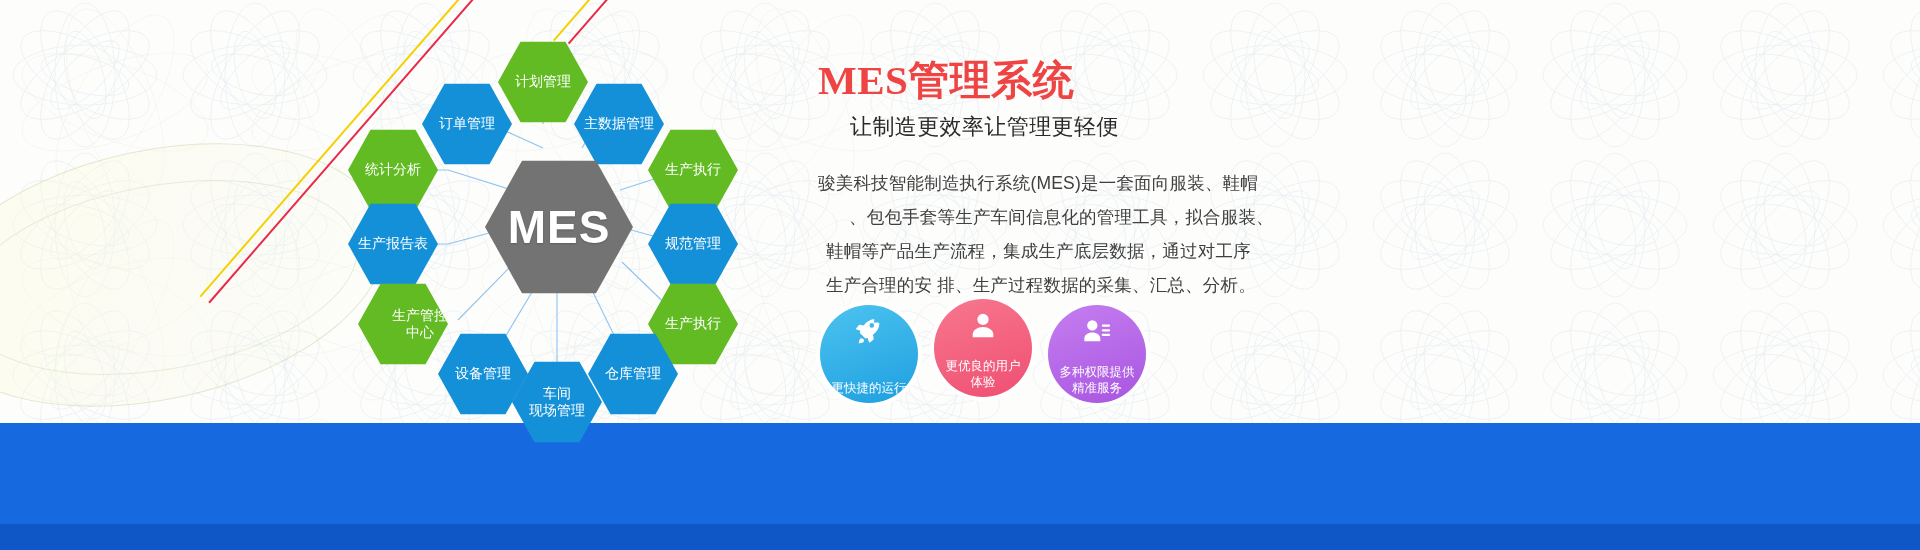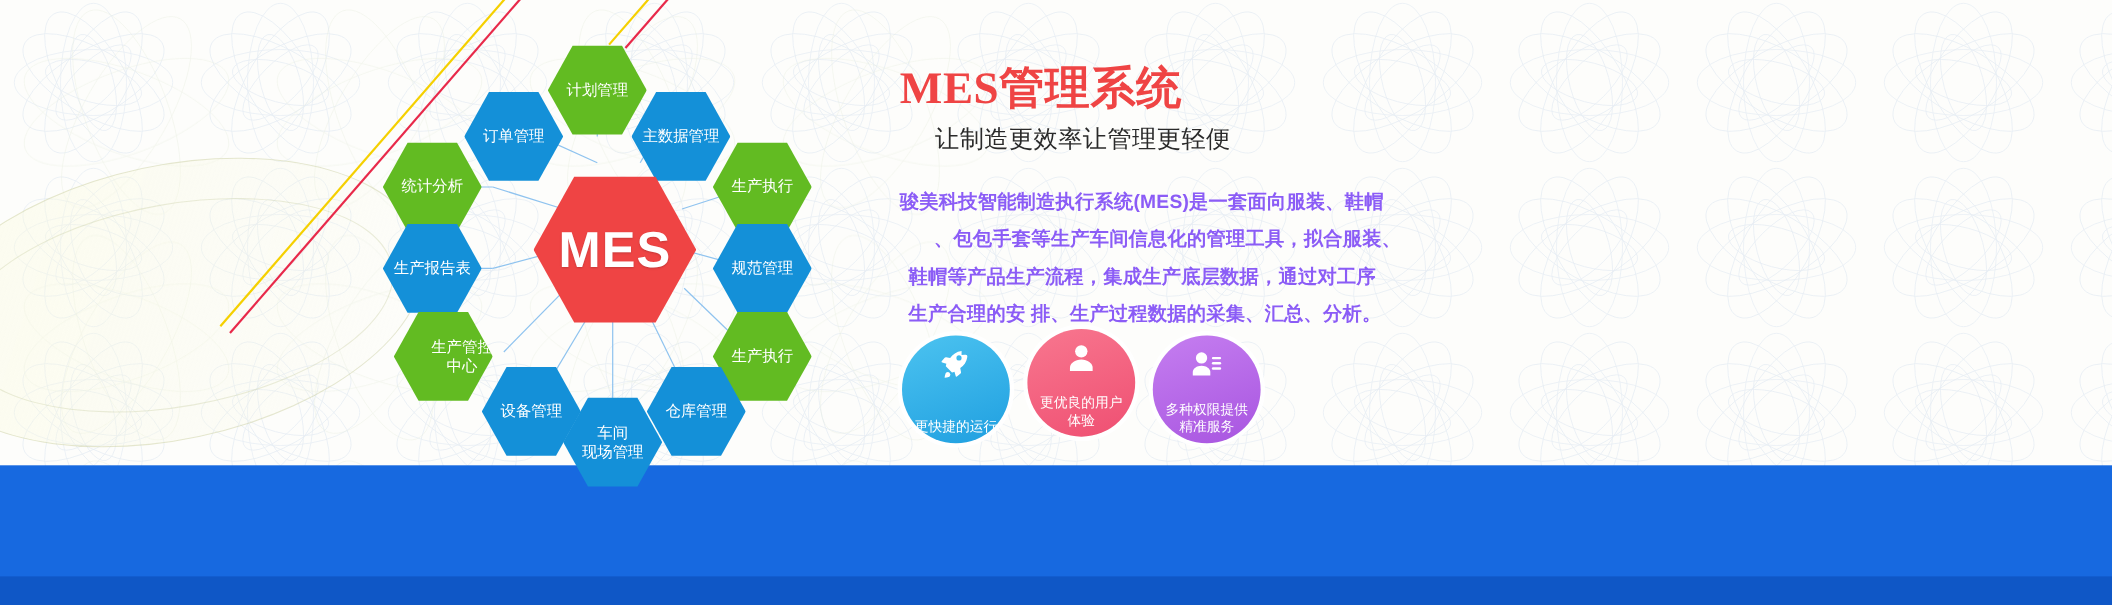--- a/index.html
+++ b/index.html
@@ -69,40 +69,40 @@
     display:flex; align-items:center; justify-content:center;
     text-align:center;
     color:#ffffff;
     line-height:1.22;
     clip-path:polygon(25% 2%, 75% 2%, 100% 50%, 75% 98%, 25% 98%, 0% 50%);
     -webkit-clip-path:polygon(25% 2%, 75% 2%, 100% 50%, 75% 98%, 25% 98%, 0% 50%);
     font-weight:normal;
   }
   .hex.green { background:#62bb22; }
   .hex.blue  { background:#1490d8; }
-  .hex.red   { background:#ef4444; }
+  .hex.red   { background:#737373; }
   .hex.small { width:90px; height:84px; font-size:14px; }
   .hex.center {
     width:148px; height:138px;
     font-size:46px; font-weight:bold; letter-spacing:1px;
     text-shadow:0 1px 2px rgba(0,0,0,.18);
   }
   
   #textpanel { position:absolute; left:818px; top:58px; width:470px; }
   #maintitle {
     font-family:"Liberation Serif", serif;
     font-size:41px; font-weight:bold; color:#ef4444;
     letter-spacing:.5px; line-height:1.12;
   }
   #subtitle {
     font-size:22px; color:#2a2a2a; margin-top:8px; letter-spacing:.4px;margin-left:32px;
   }
   #desc {
-    margin-top:24px; font-size:17.5px; color:#8b5cf6;
-    line-height:1.95; letter-spacing:.2px;font-weight:bold;
+    margin-top:24px; font-size:17.5px; color:#404040;
+    line-height:1.95; letter-spacing:.2px;
   }
   
   #badges { position:absolute; left:820px; top:305px; display:flex; gap:16px; }
   .badge {
     width:98px; height:98px; border-radius:50%;
     display:flex; flex-direction:column;
     align-items:center; justify-content:flex-end;
     padding-bottom:7px;
     color:#fff; font-size:12.5px; line-height:1.28; text-align:center;
     position:relative;

